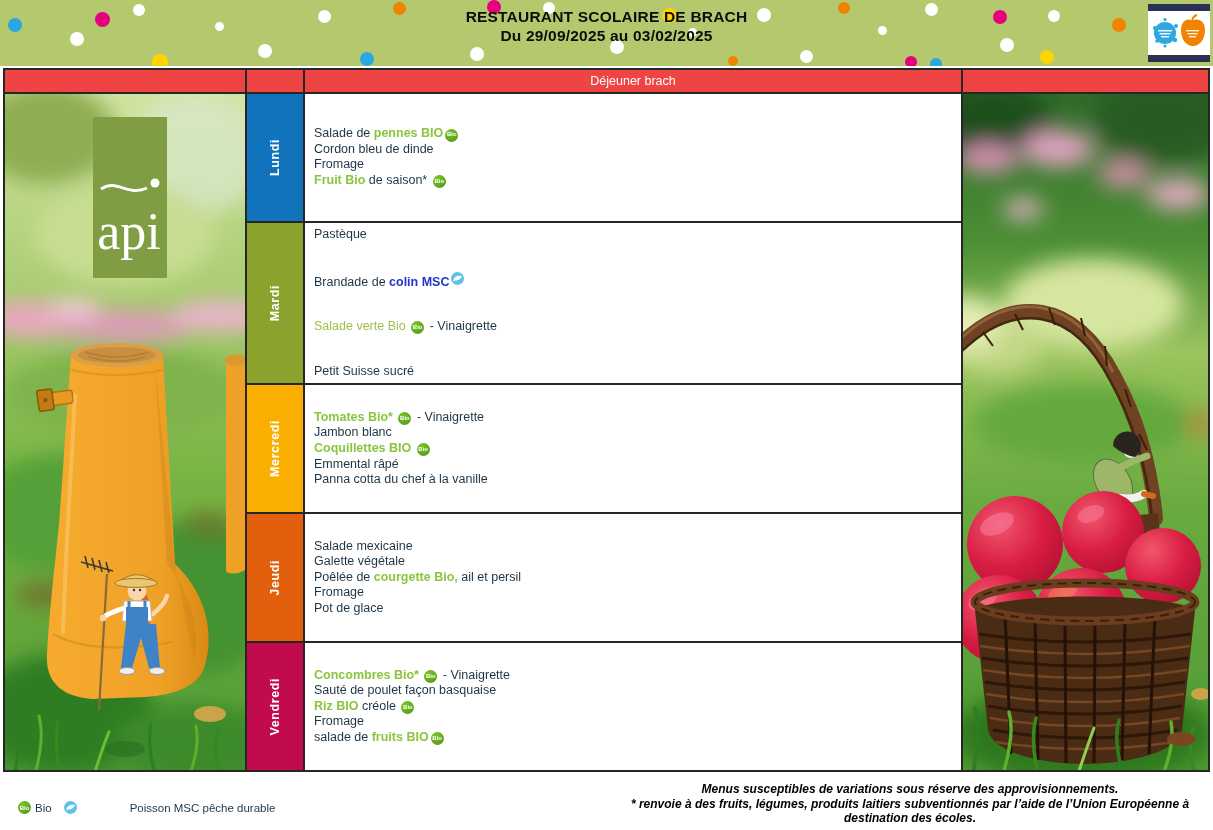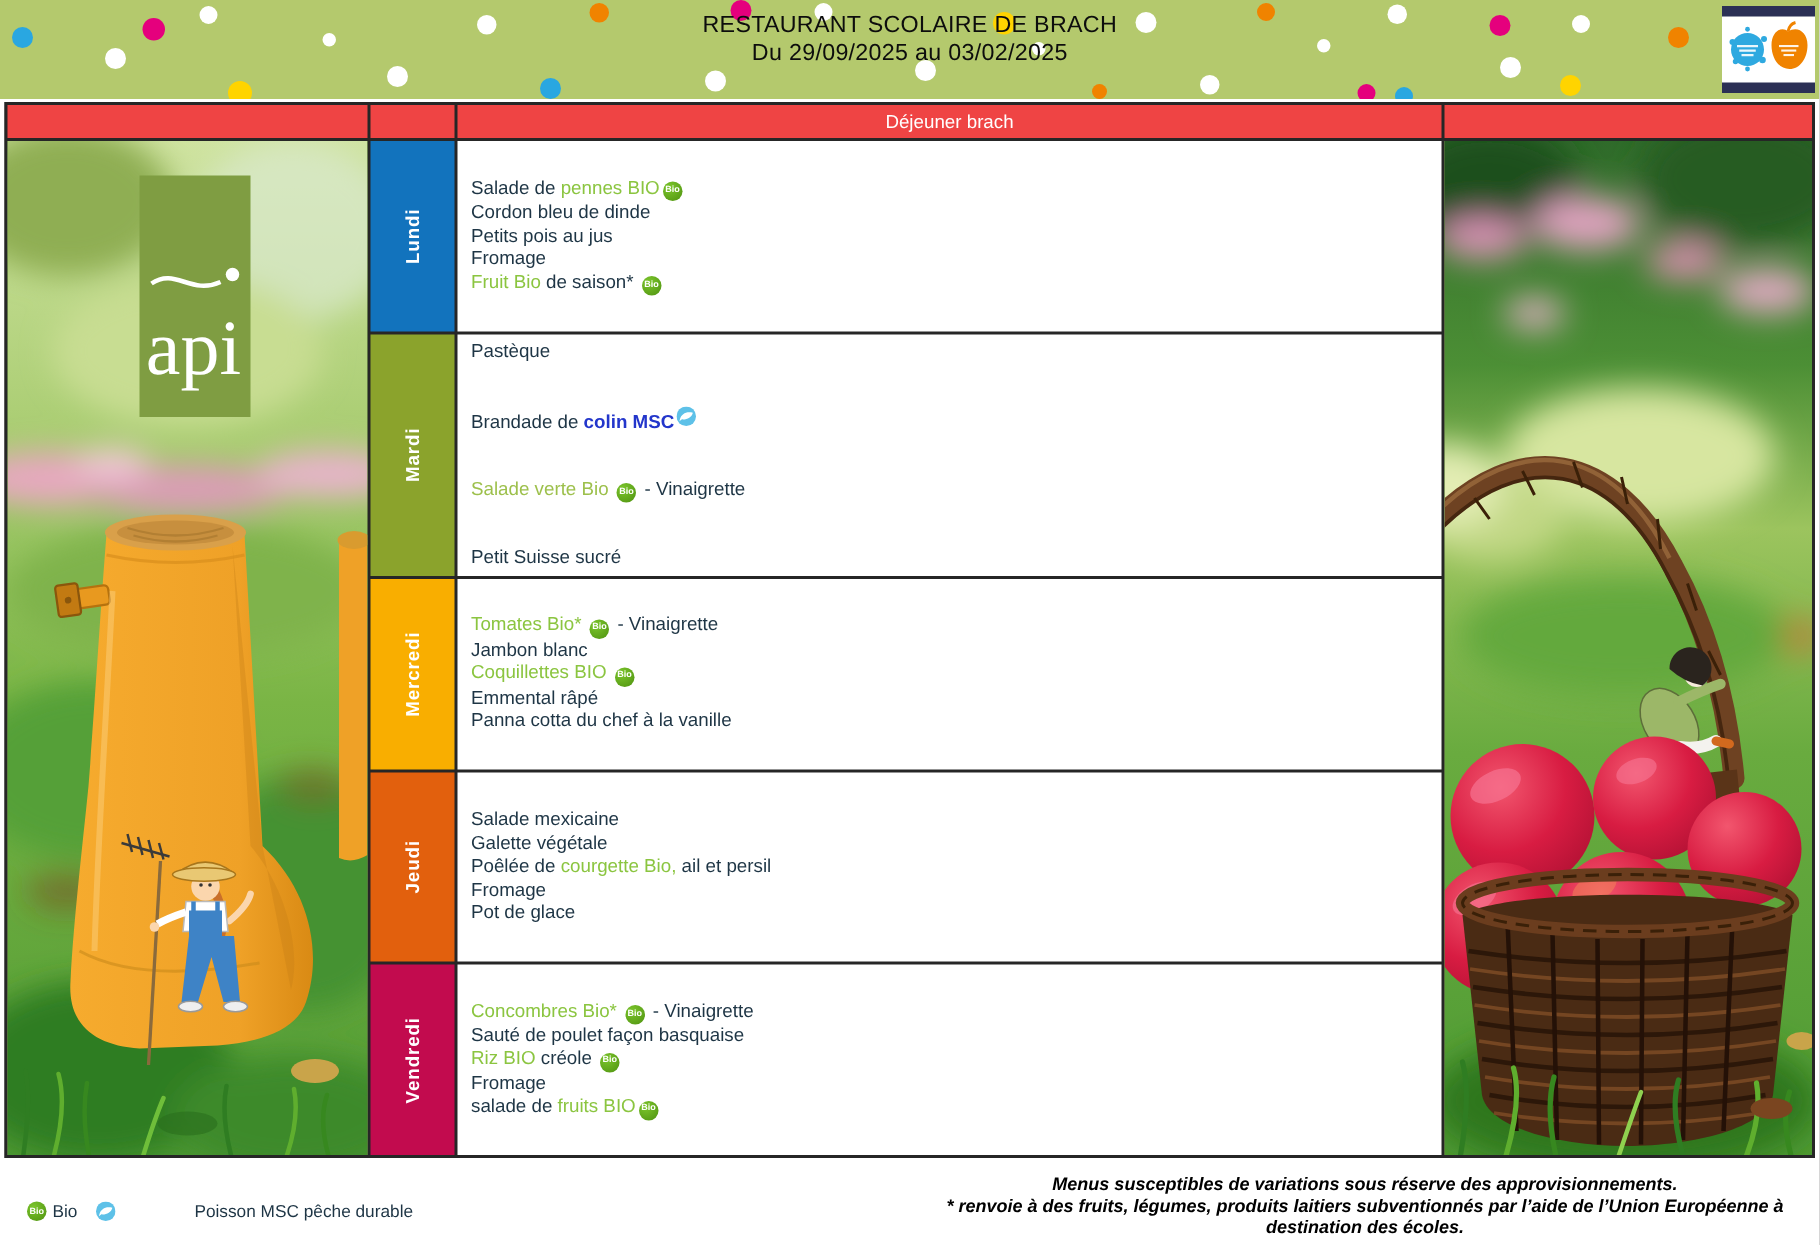--- a/index.html
+++ b/index.html
@@ -2,21 +2,21 @@
 <html><head>
 <meta charset="utf-8">
 <style>
   html,body{margin:0;padding:0;background:#fff;}
   .page{position:relative;width:1213px;height:830px;background:#fff;overflow:hidden;
         font-family:"Liberation Sans","DejaVu Sans",sans-serif;}
 
   
   .header-band{position:absolute;left:0;top:0;width:1213px;height:66px;background:#b4c96d;overflow:hidden;}
   .header-titles{position:absolute;left:0;top:7px;width:100%;text-align:center;color:#0d0d0d;z-index:3;}
-  .header-titles .t1,.header-titles .t2{font-size:15.5px;font-weight:normal;line-height:19px;letter-spacing:.2px;}
+  .header-titles .t1,.header-titles .t2{font-size:15.5px;font-weight:bold;line-height:19px;letter-spacing:.2px;}
   .dot{position:absolute;border-radius:50%;z-index:1;}
 
   
   .eu-logo{position:absolute;left:1148px;top:4px;width:62px;height:58px;background:#fff;z-index:4;}
   .eu-logo .bar{position:absolute;left:0;width:62px;height:7px;background:#2b3055;}
   .eu-logo .bar.top{top:0}.eu-logo .bar.bot{bottom:0}
 
   
   .menu-grid{position:absolute;left:3px;top:68px;width:1203px;height:700px;
              display:grid;grid-template-columns:240px 56px 656px 1fr;
@@ -26,21 +26,21 @@
   .meal-header{display:flex;align-items:center;justify-content:center;color:#fff;font-size:12.5px;}
   .photo-cell{position:relative;overflow:hidden;background:#86b254;}
   .photo-cell svg{display:block;}
   .day-cell{display:flex;align-items:center;justify-content:center;}
   .day-text{writing-mode:vertical-rl;transform:rotate(180deg);color:#fff;font-weight:bold;
             font-size:12.5px;letter-spacing:.6px;}
   .menu-cell{background:#fff;display:flex;flex-direction:column;justify-content:center;
              padding:4px 10px 4px 9px;}
   .menu-line{font-size:12.5px;line-height:15.6px;color:#1e3545;}
   .s-n{color:#1e3545;}
-  .s-g{color:#8bc540;font-weight:normal;}
+  .s-g{color:#8bc540;font-weight:bold;}
   .s-gl{color:#9dc04c;}
   .s-b{color:#2336cb;font-weight:bold;}
   .badge{display:inline-flex;width:13px;height:13px;border-radius:50%;vertical-align:1px;
          margin:0 2px;align-items:center;justify-content:center;flex:none;}
   .badge-bio{background:radial-gradient(circle at 35% 30%,#7cc62c,#4e9110);
              color:#fff;font-size:6px;font-weight:bold;}
   .badge-msc{background:transparent;}
   .badge-msc svg{width:13px;height:13px;display:block;}
 
   
@@ -348,21 +348,20 @@
         </g>
       </svg>
     </div>
 
   <div class="day-cell" style="grid-area: 2 / 2; background: rgb(18, 115, 189);">
         <span class="day-text">Lundi</span>
       </div>
       <div class="menu-cell" style="grid-area: 2 / 3;">
         <div class="menu-line"><span class="s-n">Salade de </span><span class="s-g">pennes BIO</span><span class="badge badge-bio">Bio</span></div>
         <div class="menu-line"><span class="s-n">Cordon bleu de dinde</span></div>
-        <div class="menu-line"><span class="s-n">Petits pois au jus</span></div>
         <div class="menu-line"><span class="s-n">Fromage</span></div>
         <div class="menu-line"><span class="s-g">Fruit Bio</span><span class="s-n"> de saison* </span><span class="badge badge-bio">Bio</span></div>
       </div>
       <div class="day-cell" style="grid-area: 3 / 2; background: rgb(139, 163, 44);">
         <span class="day-text">Mardi</span>
       </div>
       <div class="menu-cell" style="grid-area: 3 / 3; gap: 29px;">
         <div class="menu-line"><span class="s-n">Pastèque</span></div>
         <div class="menu-line"><span class="s-n">Brandade de </span><span class="s-b">colin MSC</span><span class="badge badge-msc">
             <svg viewBox="0 0 20 20">

